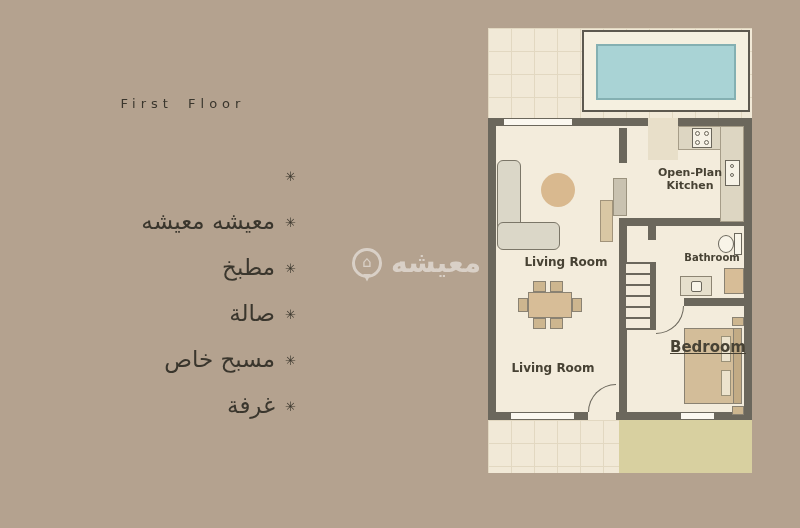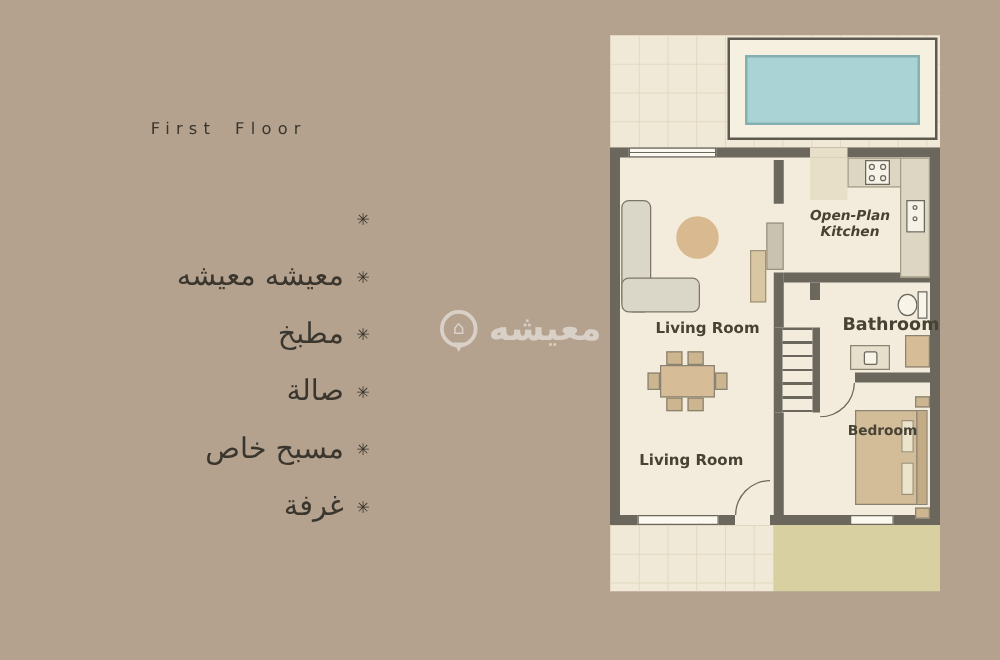--- a/index.html
+++ b/index.html
@@ -103,25 +103,25 @@
   .vanity i{position:absolute;left:10px;top:4px;width:11px;height:11px;background:#f8f4e8;
             border:1px solid #6b675c;border-radius:2px;}
   .bath-cab{left:236px;top:240px;width:20px;height:26px;background:var(--wood);border:1px solid #8a8272;}
   .bed{left:196px;top:300px;width:58px;height:76px;background:#d3bd99;border:1px solid #8a8272;}
   .bed .head{position:absolute;right:0;top:0;width:8px;height:100%;background:#c2ab85;border-left:1px solid #8a8272;}
   .bed .pillow{position:absolute;right:10px;width:10px;height:26px;background:#ece3cd;border:1px solid #9a9178;}
   .bed .p1{top:7px;} .bed .p2{bottom:7px;}
   .nightstand{background:#cdb68f;border:1px solid #8a8272;width:12px;height:9px;}
   .ns-top{left:244px;top:289px;} .ns-bot{left:244px;top:378px;}
   .room-label{color:var(--label);font-weight:bold;text-align:center;line-height:1.15;}
-  .lbl-kitchen{left:152px;top:139px;width:80px;font-size:11px;font-style:italic;}
+  .lbl-kitchen{left:162px;top:139px;width:80px;font-size:11px;}
   .lbl-living-upper{left:28px;top:228px;width:100px;font-size:12px;}
   .lbl-living-lower{left:15px;top:334px;width:100px;font-size:12px;}
-  .lbl-bathroom{left:186px;top:224px;width:76px;font-size:14px;}
-  .lbl-bedroom{left:182px;top:311px;width:72px;font-size:11px;z-index:3;}
+  .lbl-bathroom{left:186px;top:224px;width:76px;font-size:10px;}
+  .lbl-bedroom{left:182px;top:311px;width:72px;font-size:15px;z-index:3;text-decoration:underline;}
 </style>
 </head>
 <body>
 
 <div class="stage">
 
   <div class="subtitle">First Floor</div>
 
   <div class="features">
     <div class="feature">

